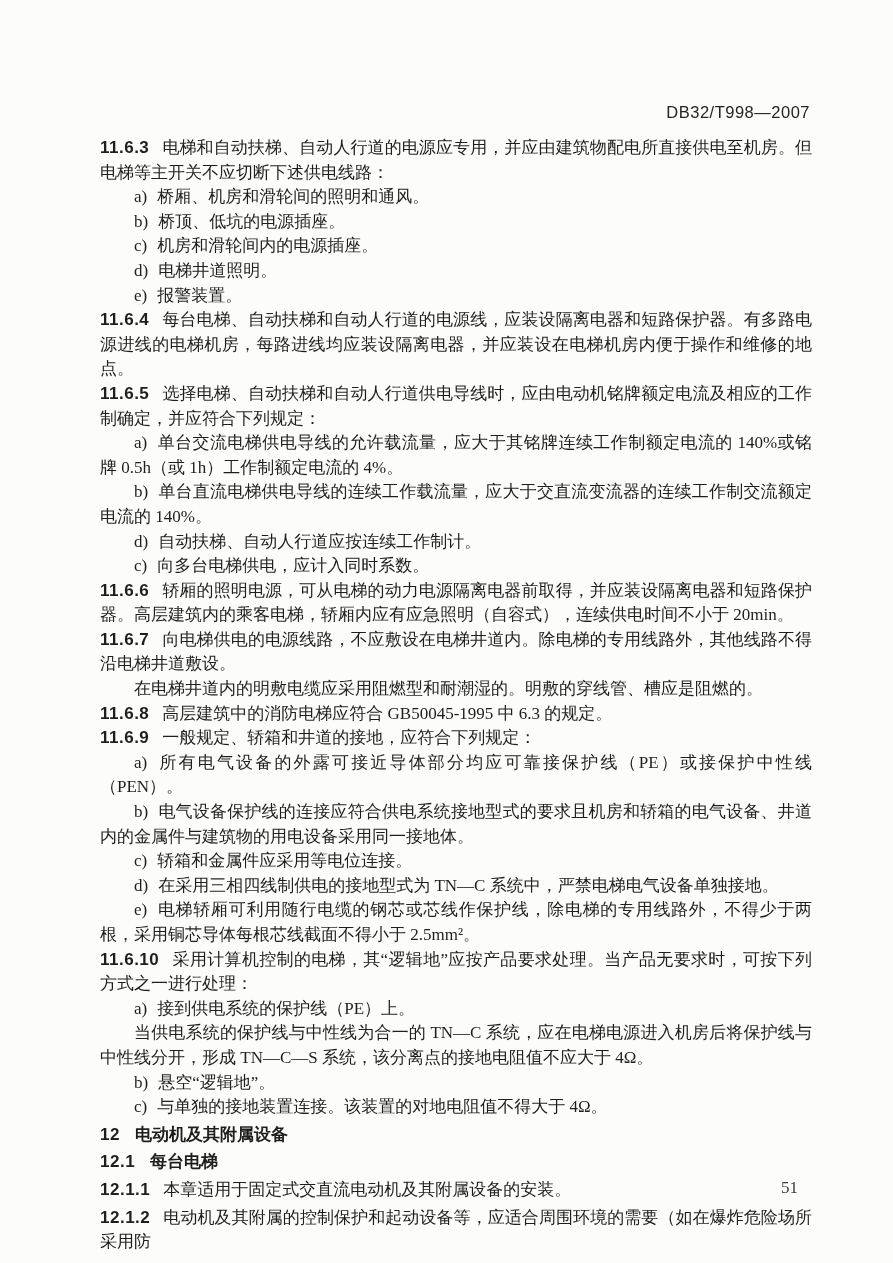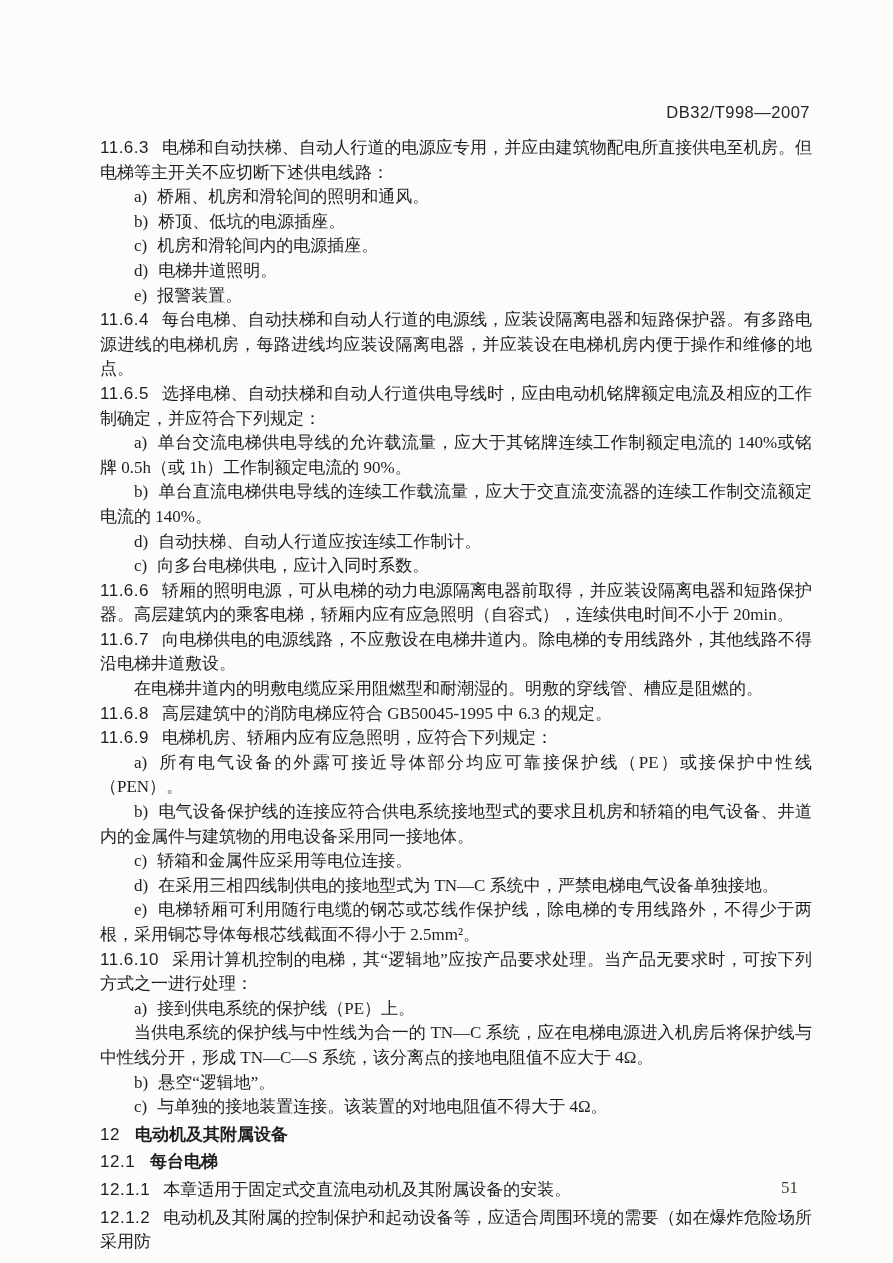--- a/index.html
+++ b/index.html
@@ -30,21 +30,21 @@
   }
   .content p{
     margin:0;
     font-size:17px;
     line-height:24.6px;
     text-align:justify;
     color:#1e1e1e;
   }
   .cnum{
     font-family:"Liberation Sans","DejaVu Sans",sans-serif;
-    font-weight:400;
+    font-weight:700;
     letter-spacing:0.5px;
     margin-right:13px;
     white-space:nowrap;
   }
   .li{ text-indent:2em; }
   .label{ margin-right:10px; }
   .ind{ text-indent:2em; }
   .h1, .h2{
     font-family:"Liberation Sans","DejaVu Sans",sans-serif;
     font-weight:700;
@@ -79,34 +79,34 @@
     <p class="li"><span class="label">a)</span><span>桥厢、机房和滑轮间的照明和通风。</span></p>
     <p class="li"><span class="label">b)</span><span>桥顶、低坑的电源插座。</span></p>
     <p class="li"><span class="label">c)</span><span>机房和滑轮间内的电源插座。</span></p>
     <p class="li"><span class="label">d)</span><span>电梯井道照明。</span></p>
     <p class="li"><span class="label">e)</span><span>报警装置。</span></p>
 
     <p class="clause"><span class="cnum">11.6.4</span><span>每台电梯、自动扶梯和自动人行道的电源线，应装设隔离电器和短路保护器。有多路电源进线的电梯机房，每路进线均应装设隔离电器，并应装设在电梯机房内便于操作和维修的地点。</span></p>
 
     <p class="clause"><span class="cnum">11.6.5</span><span>选择电梯、自动扶梯和自动人行道供电导线时，应由电动机铭牌额定电流及相应的工作制确定，并应符合下列规定：</span></p>
 
-    <p class="li"><span class="label">a)</span><span>单台交流电梯供电导线的允许载流量，应大于其铭牌连续工作制额定电流的 140%或铭牌 0.5h（或 1h）工作制额定电流的 90%。</span></p>
+    <p class="li"><span class="label">a)</span><span>单台交流电梯供电导线的允许载流量，应大于其铭牌连续工作制额定电流的 140%或铭牌 0.5h（或 1h）工作制额定电流的 4%。</span></p>
     <p class="li"><span class="label">b)</span><span>单台直流电梯供电导线的连续工作载流量，应大于交直流变流器的连续工作制交流额定电流的 140%。</span></p>
     <p class="li"><span class="label">d)</span><span>自动扶梯、自动人行道应按连续工作制计。</span></p>
     <p class="li"><span class="label">c)</span><span>向多台电梯供电，应计入同时系数。</span></p>
 
     <p class="clause"><span class="cnum">11.6.6</span><span>轿厢的照明电源，可从电梯的动力电源隔离电器前取得，并应装设隔离电器和短路保护器。高层建筑内的乘客电梯，轿厢内应有应急照明（自容式），连续供电时间不小于 20min。</span></p>
 
     <p class="clause"><span class="cnum">11.6.7</span><span>向电梯供电的电源线路，不应敷设在电梯井道内。除电梯的专用线路外，其他线路不得沿电梯井道敷设。</span></p>
 
     <p class="ind">在电梯井道内的明敷电缆应采用阻燃型和耐潮湿的。明敷的穿线管、槽应是阻燃的。</p>
 
     <p class="clause"><span class="cnum">11.6.8</span><span>高层建筑中的消防电梯应符合 GB50045-1995 中 6.3 的规定。</span></p>
 
-    <p class="clause"><span class="cnum">11.6.9</span><span>电梯机房、轿厢内应有应急照明，应符合下列规定：</span></p>
+    <p class="clause"><span class="cnum">11.6.9</span><span>一般规定、轿箱和井道的接地，应符合下列规定：</span></p>
 
     <p class="li"><span class="label">a)</span><span>所有电气设备的外露可接近导体部分均应可靠接保护线（PE）或接保护中性线（PEN）。</span></p>
     <p class="li"><span class="label">b)</span><span>电气设备保护线的连接应符合供电系统接地型式的要求且机房和轿箱的电气设备、井道内的金属件与建筑物的用电设备采用同一接地体。</span></p>
     <p class="li"><span class="label">c)</span><span>轿箱和金属件应采用等电位连接。</span></p>
     <p class="li"><span class="label">d)</span><span>在采用三相四线制供电的接地型式为 TN—C 系统中，严禁电梯电气设备单独接地。</span></p>
     <p class="li"><span class="label">e)</span><span>电梯轿厢可利用随行电缆的钢芯或芯线作保护线，除电梯的专用线路外，不得少于两根，采用铜芯导体每根芯线截面不得小于 2.5mm²。</span></p>
 
     <p class="clause"><span class="cnum">11.6.10</span><span>采用计算机控制的电梯，其“逻辑地”应按产品要求处理。当产品无要求时，可按下列方式之一进行处理：</span></p>
 
     <p class="li"><span class="label">a)</span><span>接到供电系统的保护线（PE）上。</span></p>

